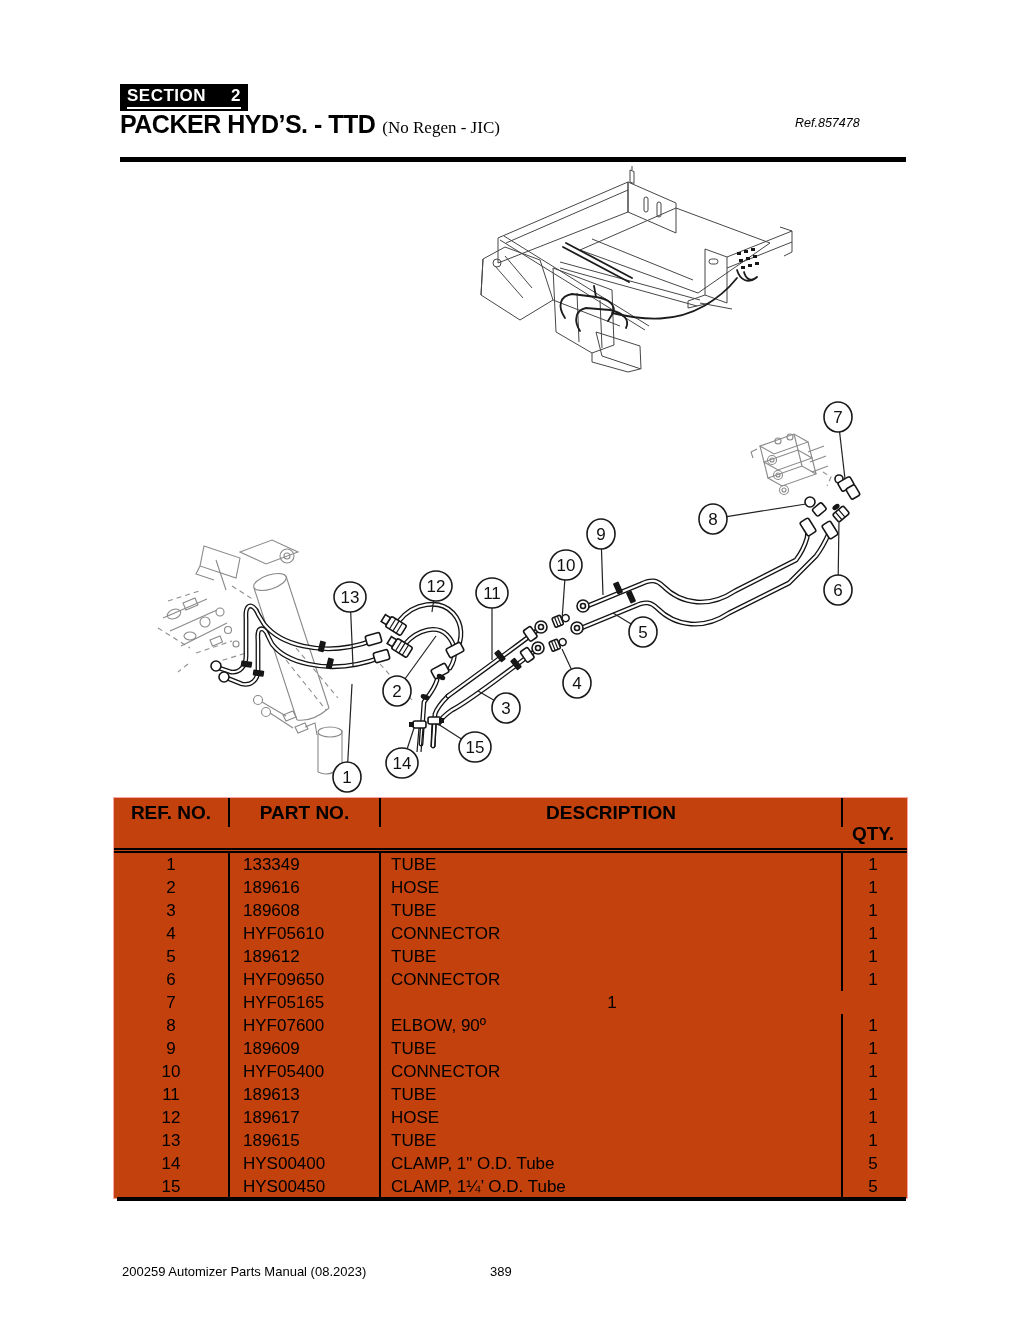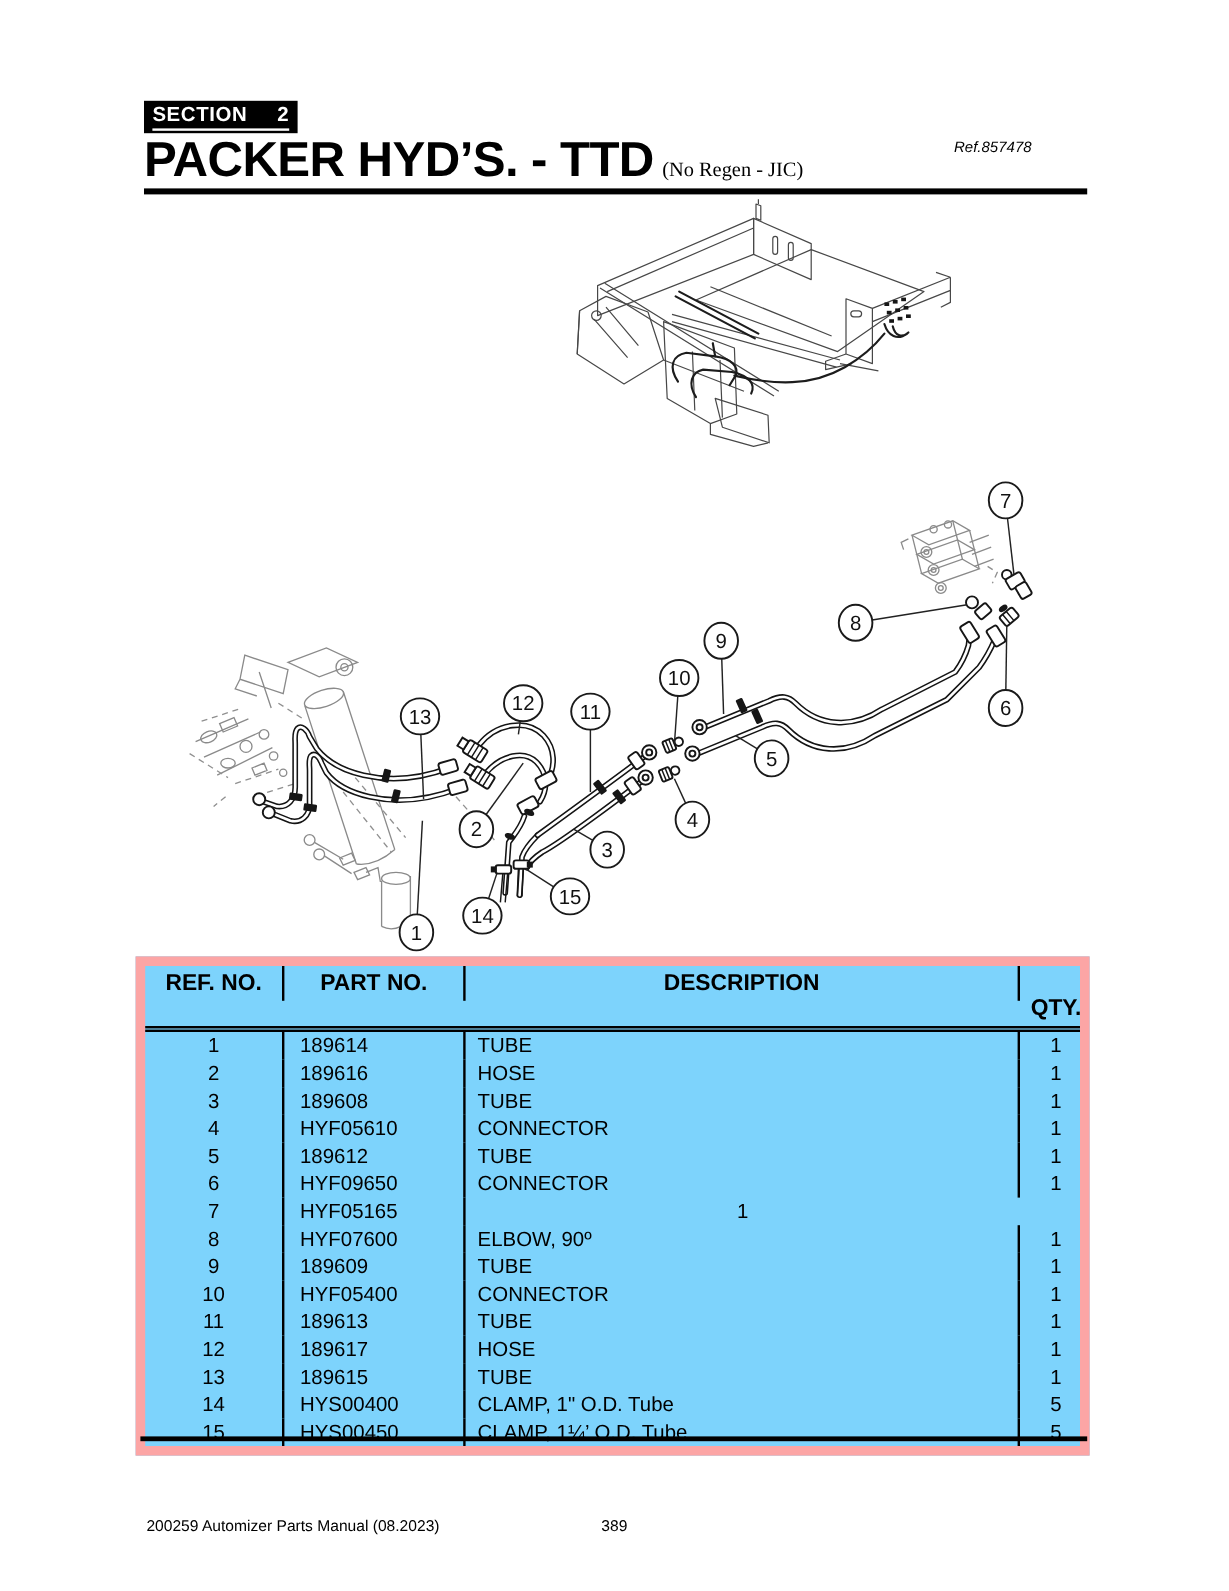--- a/index.html
+++ b/index.html
@@ -5,40 +5,40 @@
   html,body{margin:0;padding:0;background:#fff;}
   #page{position:relative;width:1024px;height:1326px;background:#ffffff;overflow:hidden;
         font-family:"Liberation Sans", sans-serif;color:#000;}
   .abs{position:absolute;}
   
   #section-badge{left:120px;top:84px;width:128px;height:27px;background:#000;color:#fff;
         display:flex;align-items:center;padding:0 7px;box-sizing:border-box;}
   #section-badge .badge-inner{display:flex;justify-content:space-between;width:100%;
         border-bottom:2px solid #fff;padding-bottom:1px;font-size:17px;font-weight:bold;letter-spacing:.5px;align-items:flex-end;}
   #title-row{left:120px;top:110px;width:700px;white-space:nowrap;}
-  #page-title{font-size:41px;font-weight:bold;letter-spacing:-.5px;display:inline;}
+  #page-title{font-size:25px;font-weight:bold;letter-spacing:-.5px;display:inline;}
   #page-subtitle{font-size:17px;font-weight:normal;margin-left:7px;font-family:Liberation Serif, serif;}
   #ref-number{left:795px;top:116px;font-size:12.5px;font-style:italic;}
   #header-rule{left:120px;top:157px;width:786px;height:5px;background:#000;}
   
-  #parts-table{left:113px;top:797px;width:795px;border:8px solid #fca5a5;box-sizing:border-box;background:#7dd3fc;}
+  #parts-table{left:113px;top:797px;width:795px;border:1px solid #fca5a5;box-sizing:border-box;background:#c2410c;}
   .grid4{display:grid;grid-template-columns:116px 151px 462px 60px;}
   #thead{border-bottom:5px double #000;}
   #thead .th{height:29px;line-height:29px;font-size:19px;font-weight:bold;text-align:center;
         border-right:2px solid #000;}
   #thead .th:last-child{border-right:none;margin-top:21px;}
   .tr .td{height:23px;line-height:23px;font-size:17px;border-right:2px solid #000;overflow:hidden;}
   .tr .td:last-child{border-right:none;}
   .td.c{text-align:center;}
   .td.l1{padding-left:13px;}
   .td.l2{padding-left:10px;}
   
   #footer-rule{left:117px;top:1197px;width:789px;height:4px;background:#000;}
   #footer-manual{left:122px;top:1264px;font-size:13px;}
-  #footer-page{left:490px;top:1264px;width:44px;text-align:center;font-size:13px;}
+  #footer-page{left:490px;top:1264px;width:44px;text-align:left;font-size:13px;}
   
   #diagram{left:0;top:0;}
   .ghost{stroke:#8a8a8a;stroke-width:1.1;fill:none;}
   .dash{stroke:#8f8f8f;stroke-width:1.1;fill:none;stroke-dasharray:5 4;}
   .chas{stroke:#474747;stroke-width:1;fill:none;stroke-linejoin:round;}
   .chasd{stroke:#1c1c1c;stroke-width:1.8;fill:none;stroke-linecap:round;}
   .to{stroke:#141414;stroke-width:4.8;fill:none;stroke-linecap:round;stroke-linejoin:round;}
   .ti{stroke:#ffffff;stroke-width:2.2;fill:none;stroke-linecap:round;stroke-linejoin:round;}
   .fit{stroke:#161616;stroke-width:1.6;fill:#fff;}
   .fitl{stroke:#161616;stroke-width:1.2;fill:none;}
@@ -376,21 +376,21 @@
   <div class="abs" id="parts-table">
     <div class="grid4" id="thead">
         <div class="th">REF. NO.</div>
         <div class="th">PART NO.</div>
         <div class="th">DESCRIPTION</div>
         <div class="th">QTY.</div>
       </div>
     <div id="tbody">
         <div class="grid4 tr">
           <div class="td c">1</div>
-          <div class="td l1">189614</div>
+          <div class="td l1">133349</div>
           <div class="td l2">TUBE</div>
           <div class="td c">1</div>
         </div>
         <div class="grid4 tr">
           <div class="td c">2</div>
           <div class="td l1">189616</div>
           <div class="td l2">HOSE</div>
           <div class="td c">1</div>
         </div>
         <div class="grid4 tr">

